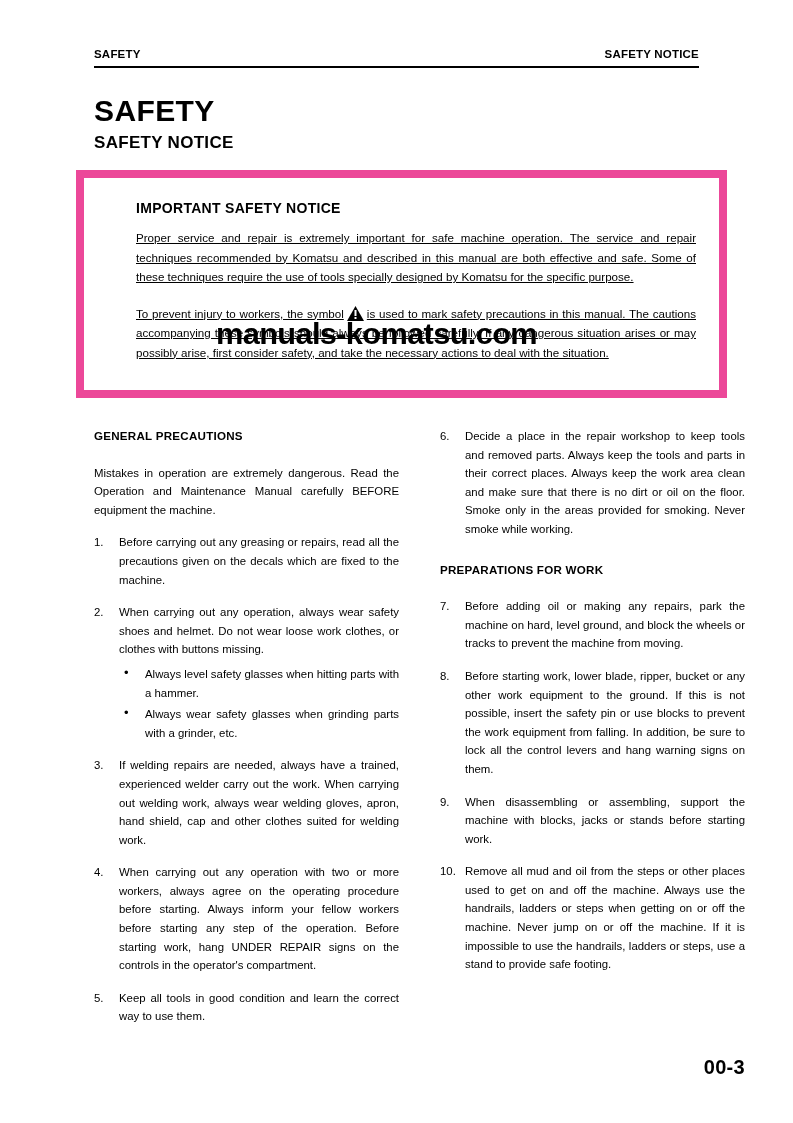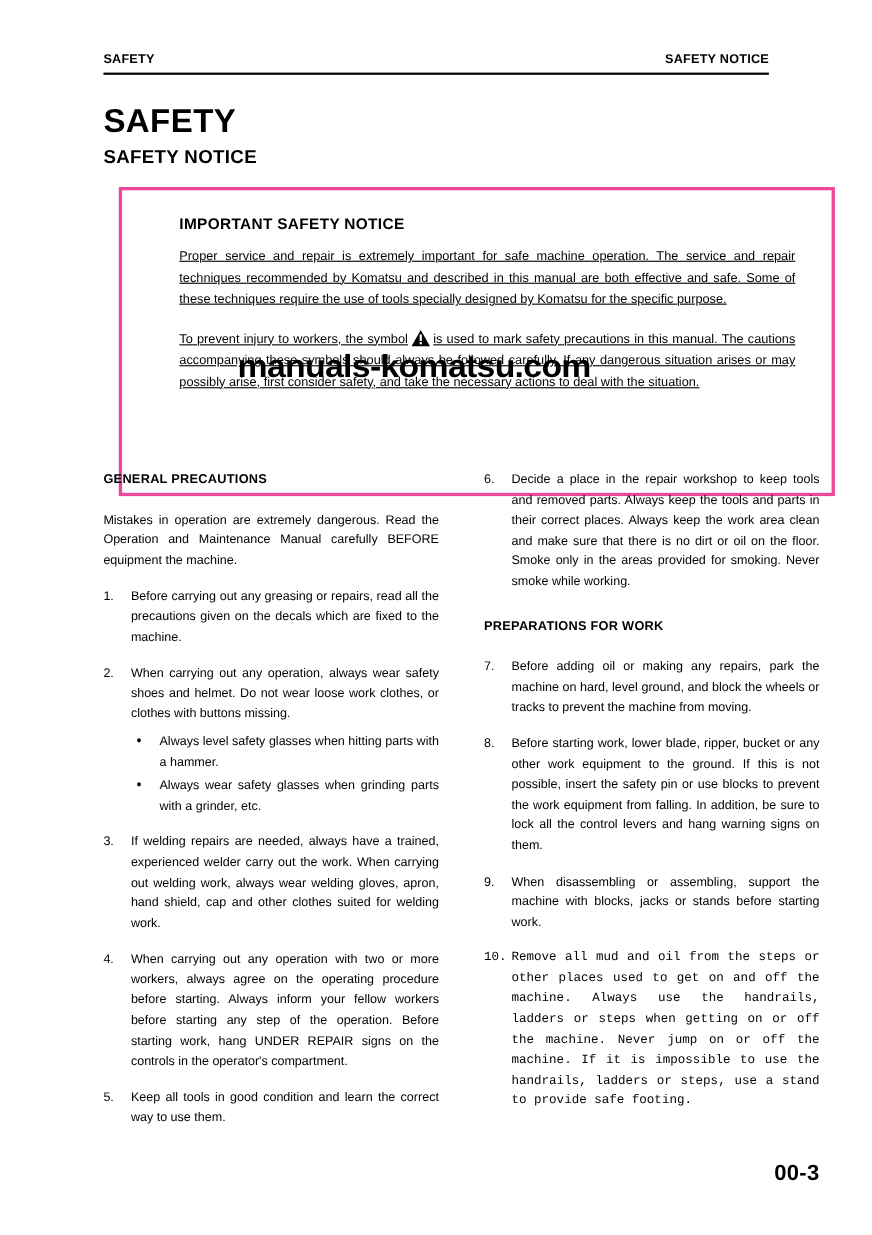--- a/index.html
+++ b/index.html
@@ -61,25 +61,25 @@
     top: 134px;
     font-size: 17px;
     font-weight: bold;
     letter-spacing: 0.3px;
     line-height: 1;
   }
 
   
   .notice-box {
     position: absolute;
-    left: 108px;
+    left: 76px;
     top: 170px;
     width: 651px;
-    height: 281px;
-    border: 3px solid #ec4899;
+    height: 228px;
+    border: 8px solid #ec4899;
     box-sizing: border-box;
     background: #fff;
   }
   .notice-title {
     position: absolute;
     left: 52px;
     top: 22px;
     font-size: 14px;
     font-weight: bold;
     letter-spacing: 0.3px;
@@ -142,21 +142,21 @@
     text-align: justify;
   }
   ol.nums > li > .num {
     position: absolute;
     left: 0;
     top: 0;
     width: 23px;
     text-align: left;
   }
   ol.nums > li.wide > .num { width: 25px; }
-  ol.nums > li.wide { padding-left: 25px; font-family: Liberation Mono, monospace; }
+  ol.nums > li.wide { padding-left: 25px; }
 
   ul.bullets {
     list-style: none;
     margin: 6px 0 0 0;
     padding: 0;
   }
   ul.bullets > li {
     position: relative;
     padding-left: 26px;
     margin-bottom: 3px;

